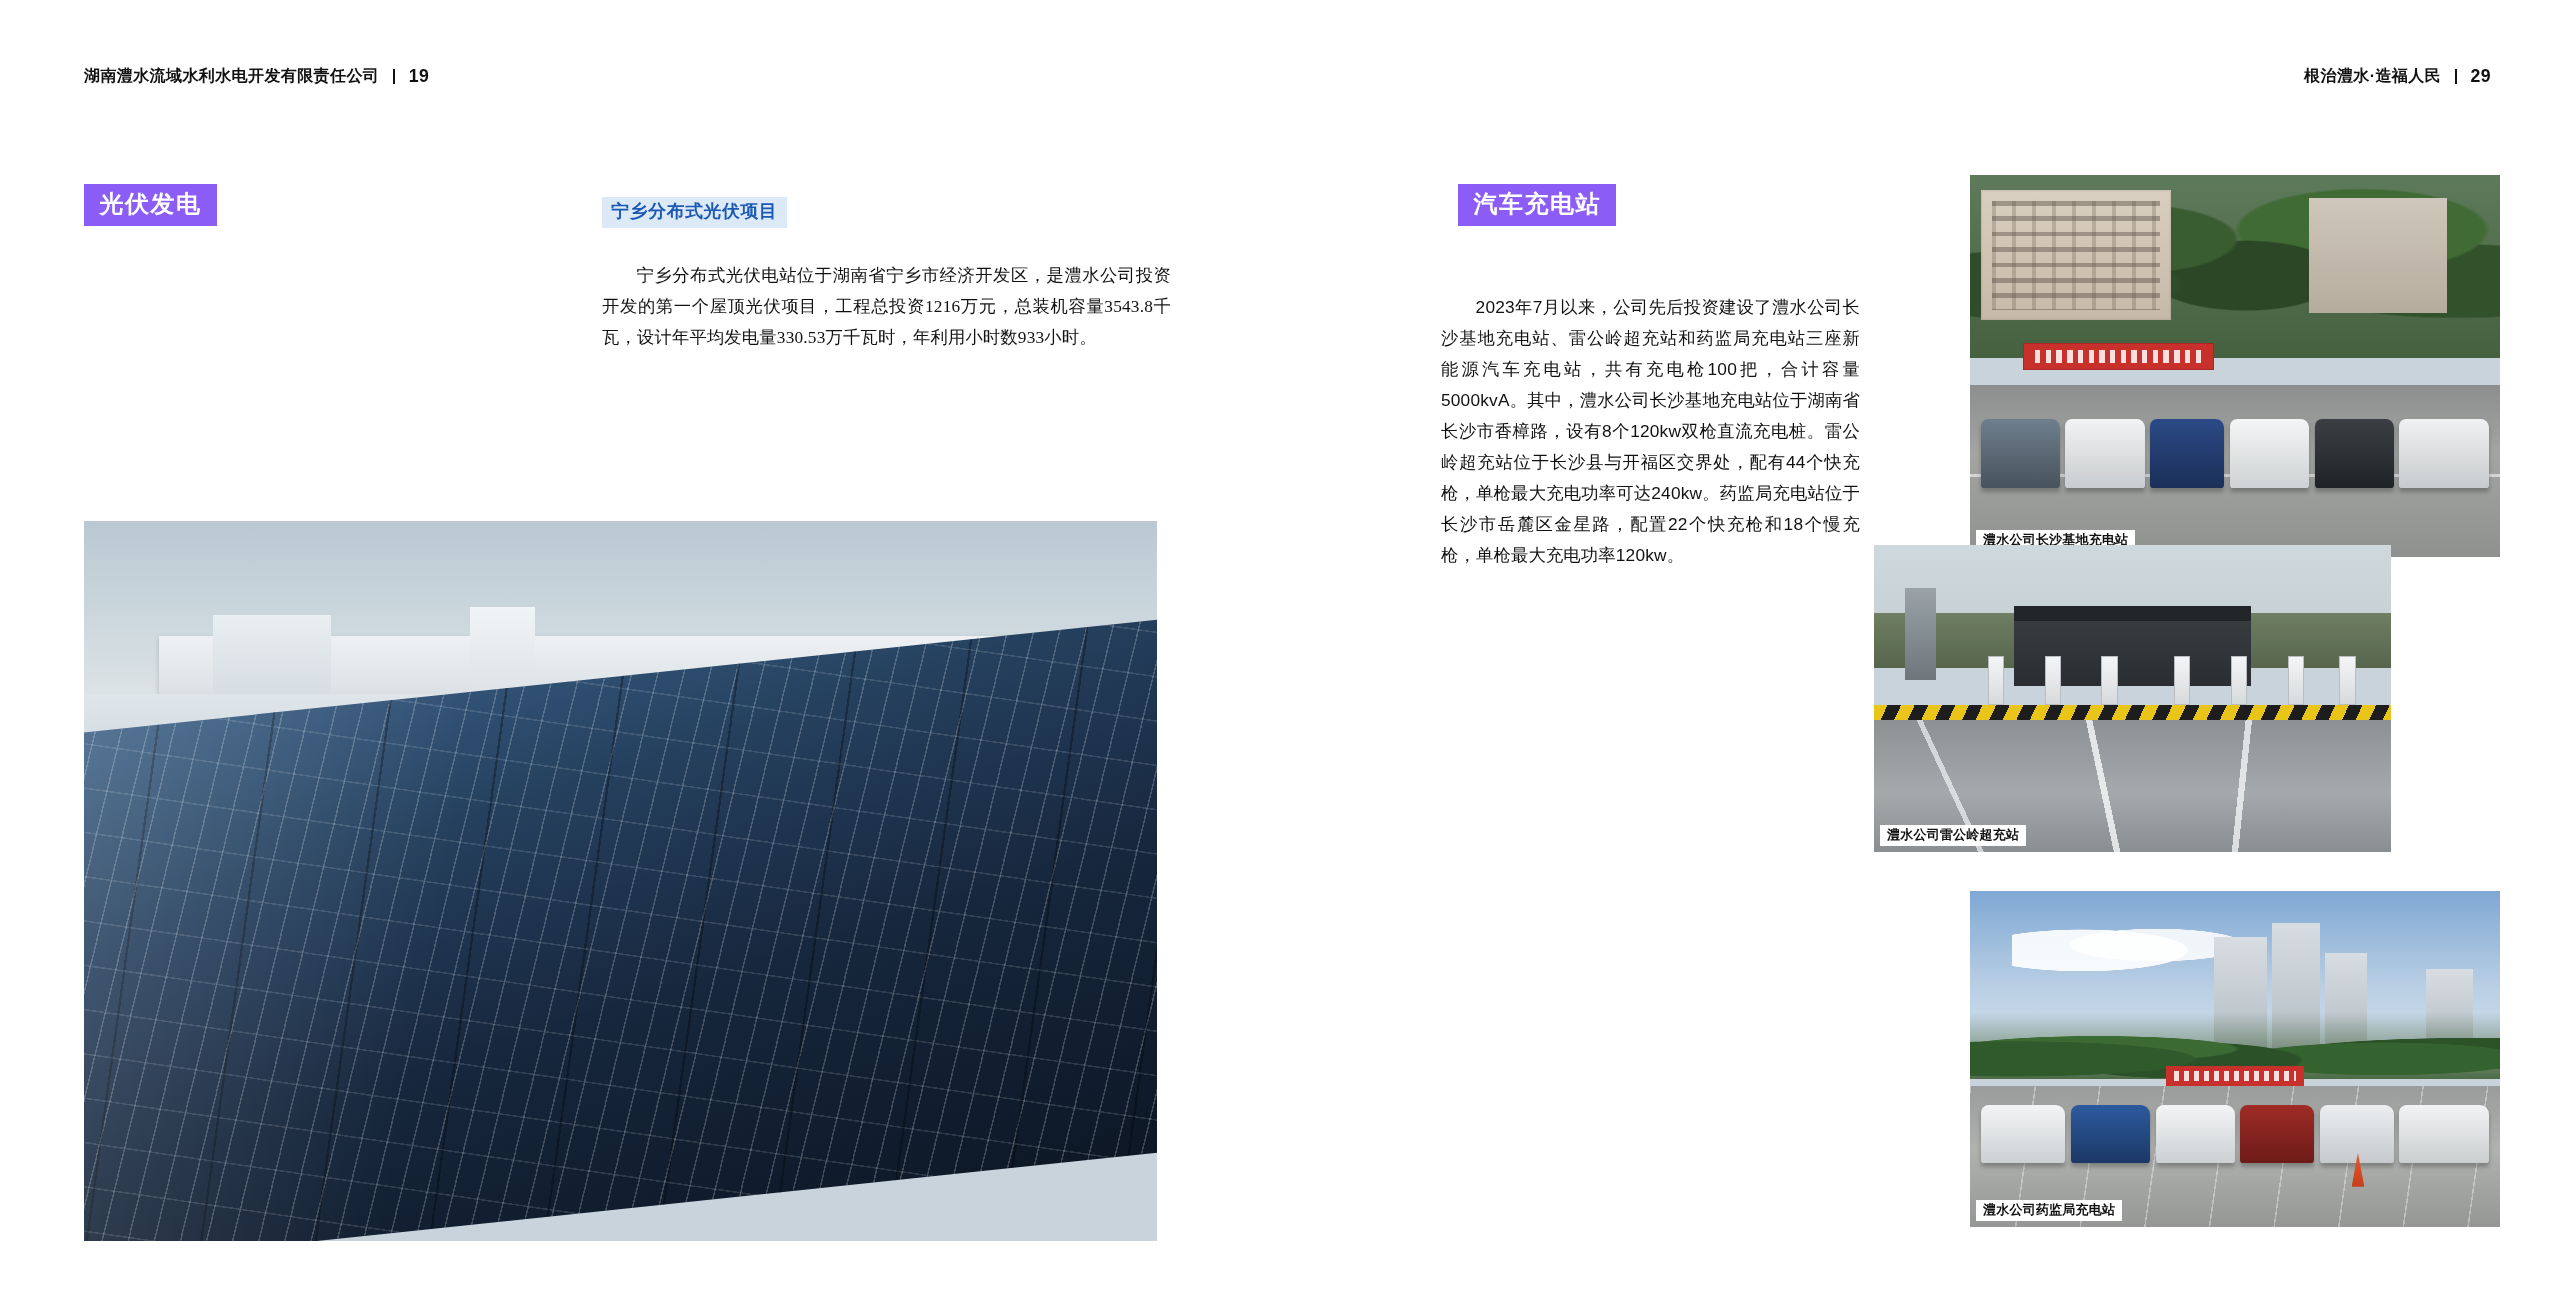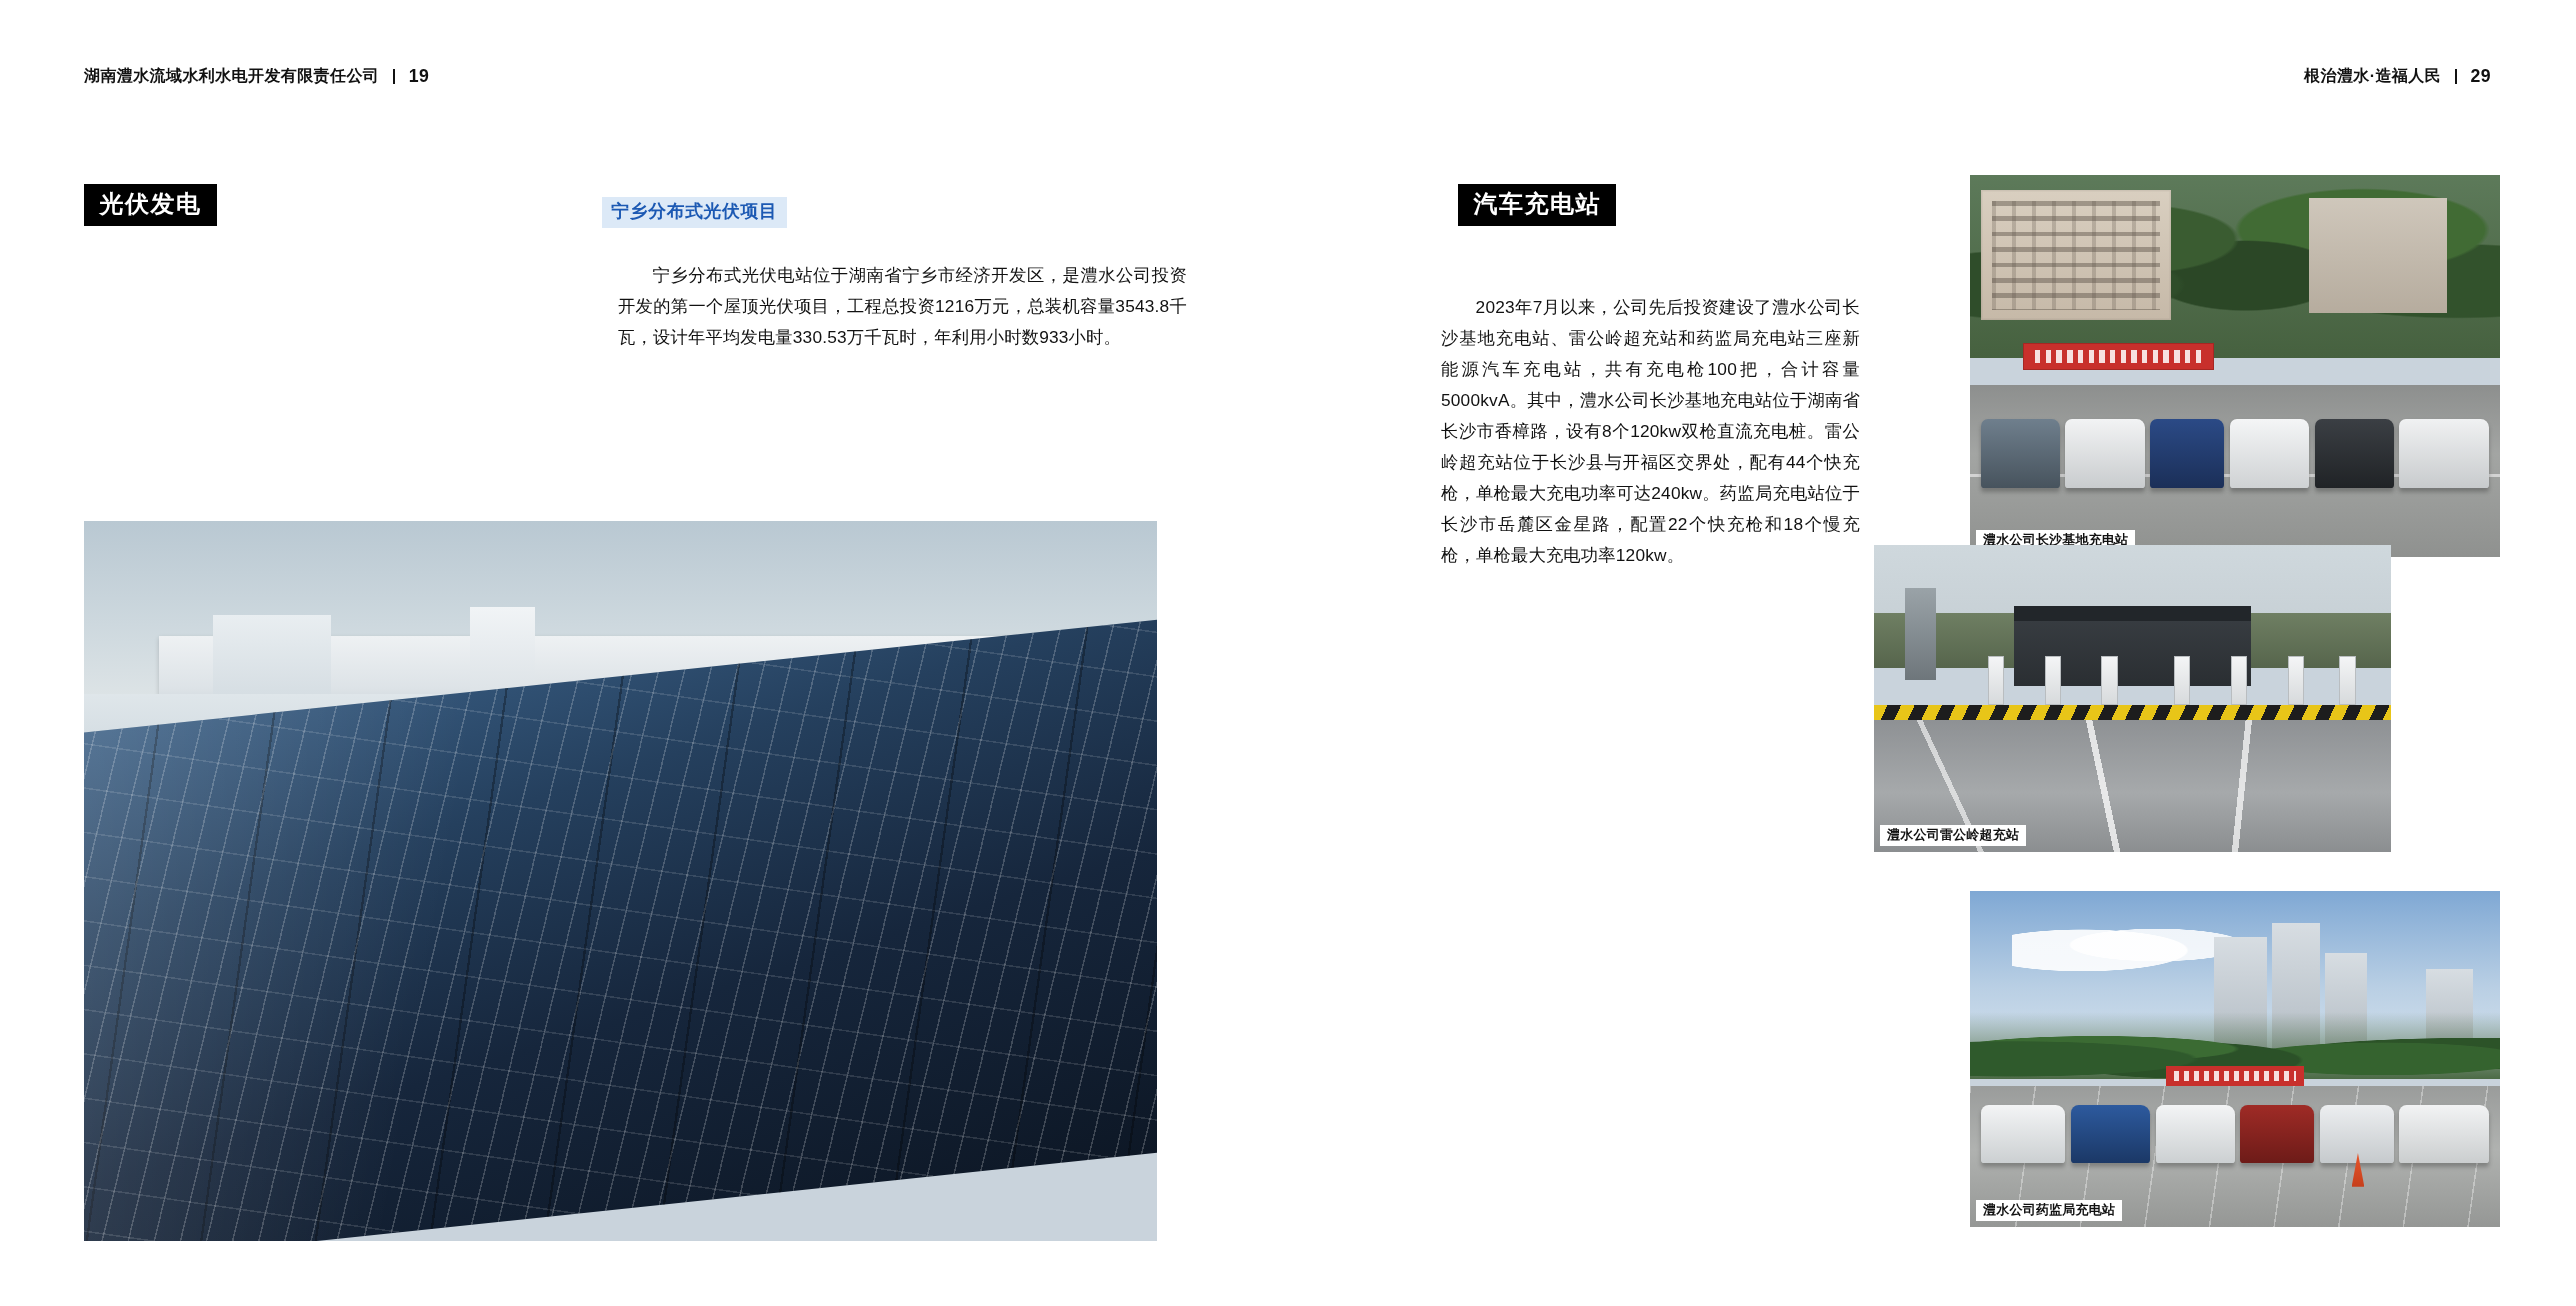--- a/index.html
+++ b/index.html
@@ -48,21 +48,21 @@
     font-size: 17.7px;
     font-weight: bold;
     font-family: "Liberation Sans", sans-serif;
   }
   .runhead-left { left: 77px; }
   .runhead-right { right: 85px; }
 
   
   .blue-title {
     position: absolute;
-    background: #000000;
+    background: #8b5cf6;
     color: #ffffff;
     font-size: 24px;
     font-weight: bold;
     letter-spacing: 1.5px;
     padding: 8.4px 15.4px 10px 15.4px;
     line-height: 1;
     white-space: nowrap;
   }
   .blue-title-left { left: 77px; top: 184px; }
   .blue-title-right { left: 1458px; top: 184px; }
@@ -85,21 +85,21 @@
   .body-text {
     position: absolute;
     font-size: 17.3px;
     line-height: 31px;
     color: #111;
     text-align: justify;
     text-justify: inter-ideograph;
     letter-spacing: 0.2px;
   }
   .body-left {
-    left: 611px; top: 260px; width: 569px;
+    left: 595px; top: 260px; width: 569px; font-family: Liberation Serif, serif;
   }
   .body-right {
     left: 1441px; top: 292px; width: 419px;
   }
   .body-text p { margin: 0; text-indent: 2em; }
 
   
   .photo {
     position: absolute;
     overflow: hidden;

